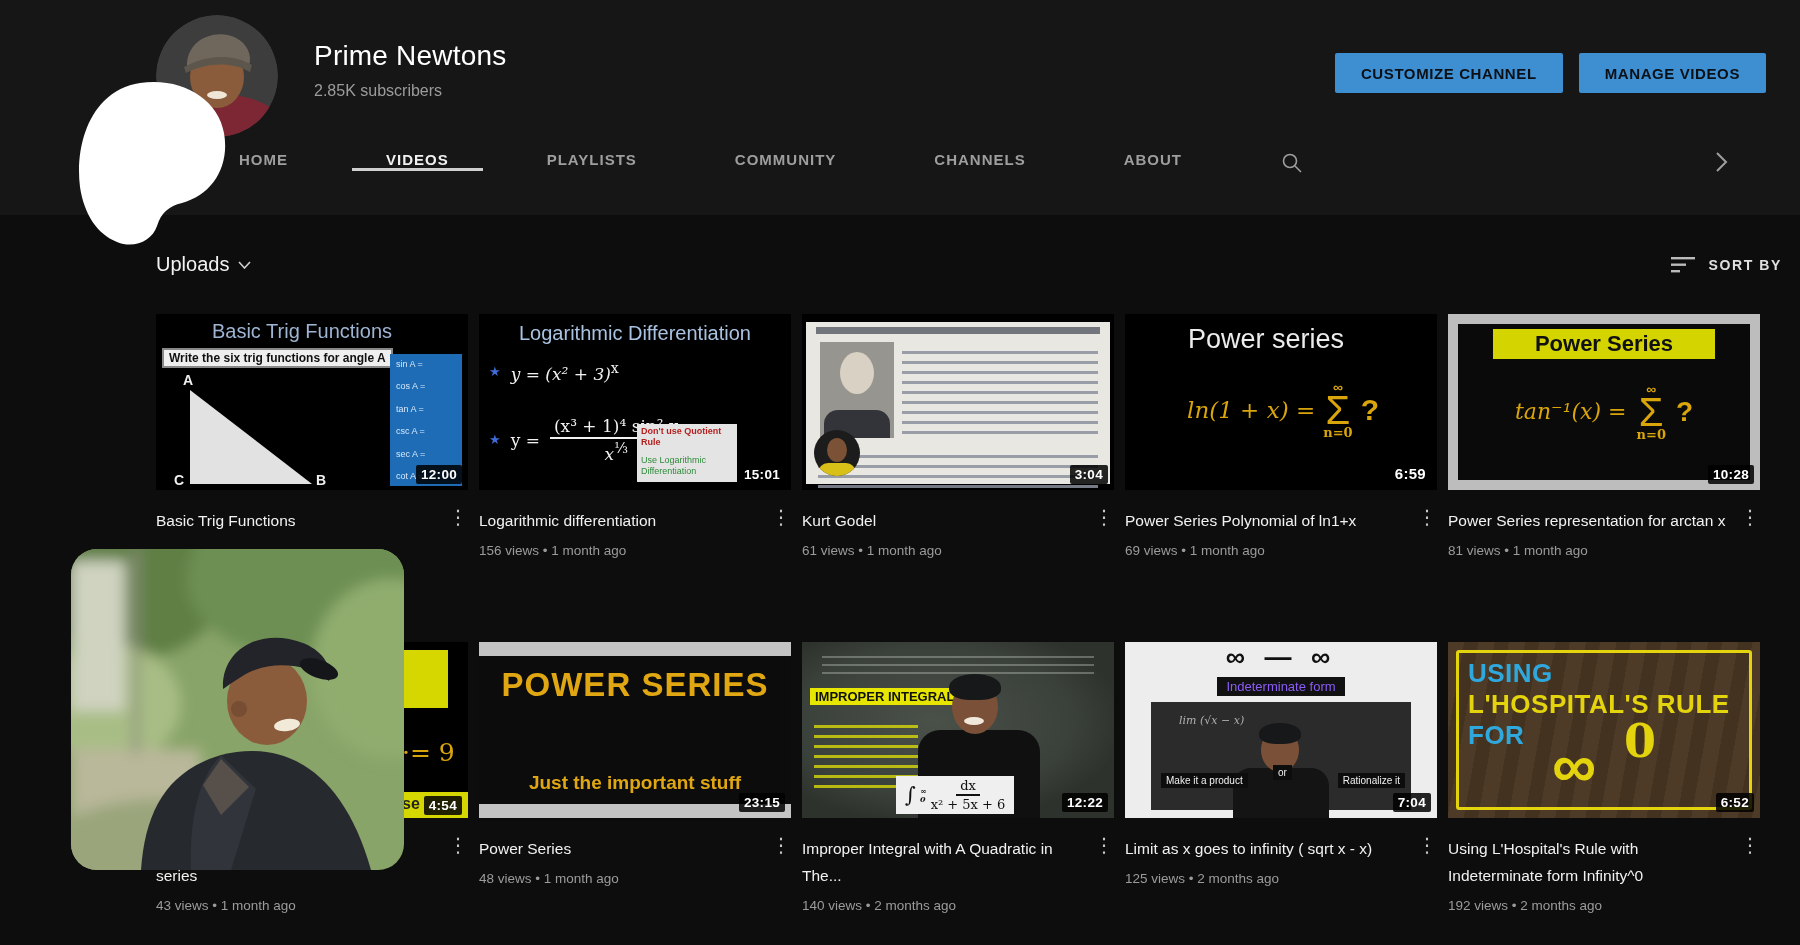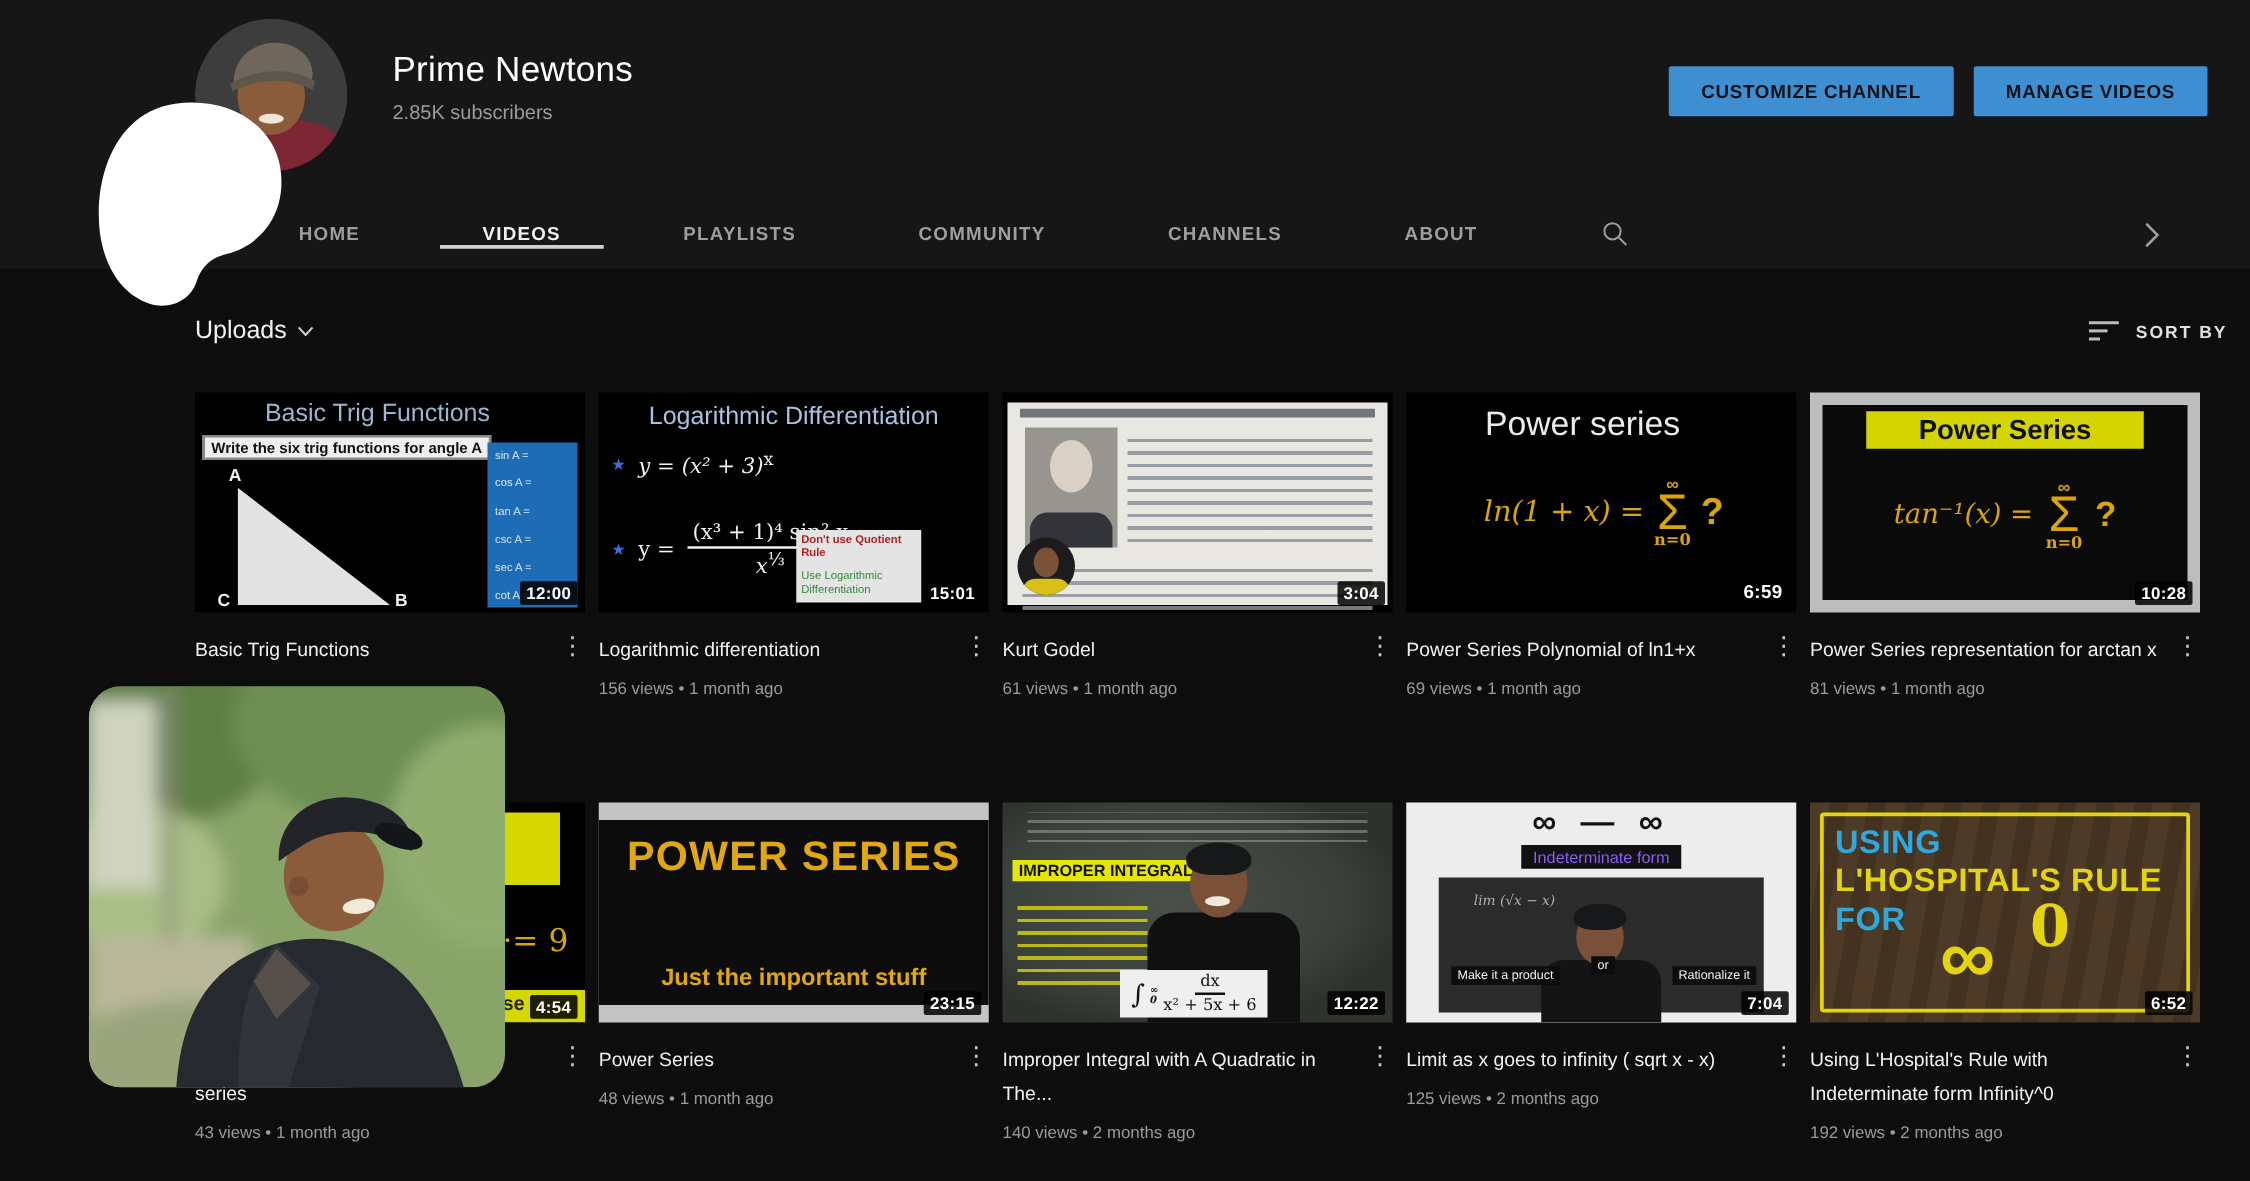--- a/index.html
+++ b/index.html
@@ -10,21 +10,21 @@
   .header { position:relative; height:215px; background:#161616; }
   .avatar { position:absolute; left:156px; top:15px; width:122px; height:122px; border-radius:50%; overflow:hidden; }
   .ch-block { position:absolute; left:314px; top:40px; }
   .ch-name { color:#ffffff; font-size:28px; font-weight:500; letter-spacing:.2px; }
   .ch-subs { color:#9b9b9b; font-size:16px; margin-top:10px; }
   .hdr-btns { position:absolute; right:34px; top:53px; display:flex; gap:16px; }
   .blue-btn { background:#3d8fd2; border:none; color:#0b1016; font-weight:700; font-size:15px;
               letter-spacing:.6px; padding:0 26px; height:40px; border-radius:2px; cursor:pointer; }
 
   
-  .tabs { position:absolute; left:156px; right:0; bottom:16px; height:62px; display:flex; align-items:flex-end; padding-left:49px; }
+  .tabs { position:absolute; left:156px; right:0; bottom:2px; height:62px; display:flex; align-items:flex-start; padding-left:49px; }
   .tab { display:flex; align-items:center; padding:0 34px; margin-right:30px; color:#9e9e9e;
          font-size:15px; font-weight:600; letter-spacing:1px; cursor:pointer; border-bottom:3px solid transparent; }
   .tab.active { color:#f1f1f1; border-bottom-color:#cfcfcf; }
   .tab-search { display:flex; align-items:center; padding:0 20px; margin-left:14px; cursor:pointer; }
   .tab-chevron { margin-left:auto; display:flex; align-items:center; padding-right:72px; cursor:pointer; }
 
   
   .content { background:#0d0d0d; padding:0 0 0 156px; }
   .toolbar { display:flex; justify-content:space-between; align-items:center; padding:38px 40px 38px 0; width:1666px; }
   .uploads { display:flex; align-items:center; gap:9px; color:#f1f1f1; font-size:20px; cursor:pointer; }

